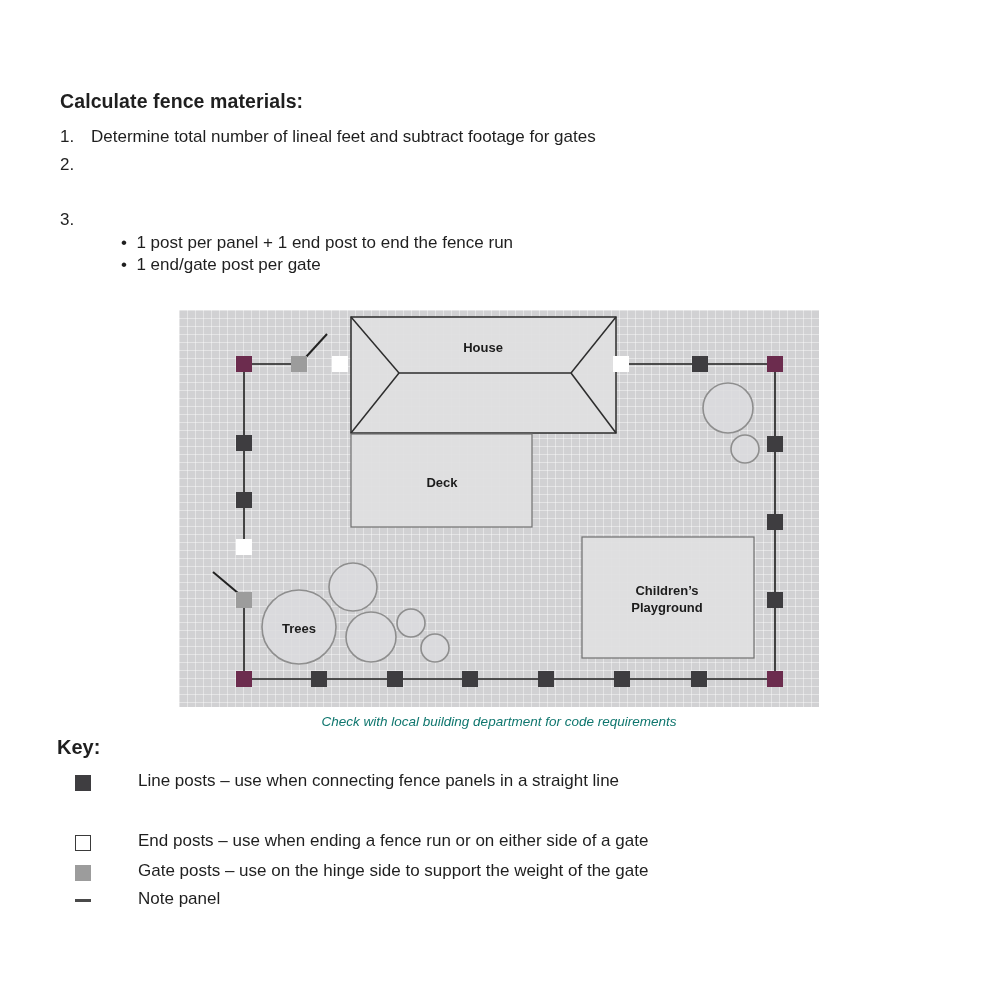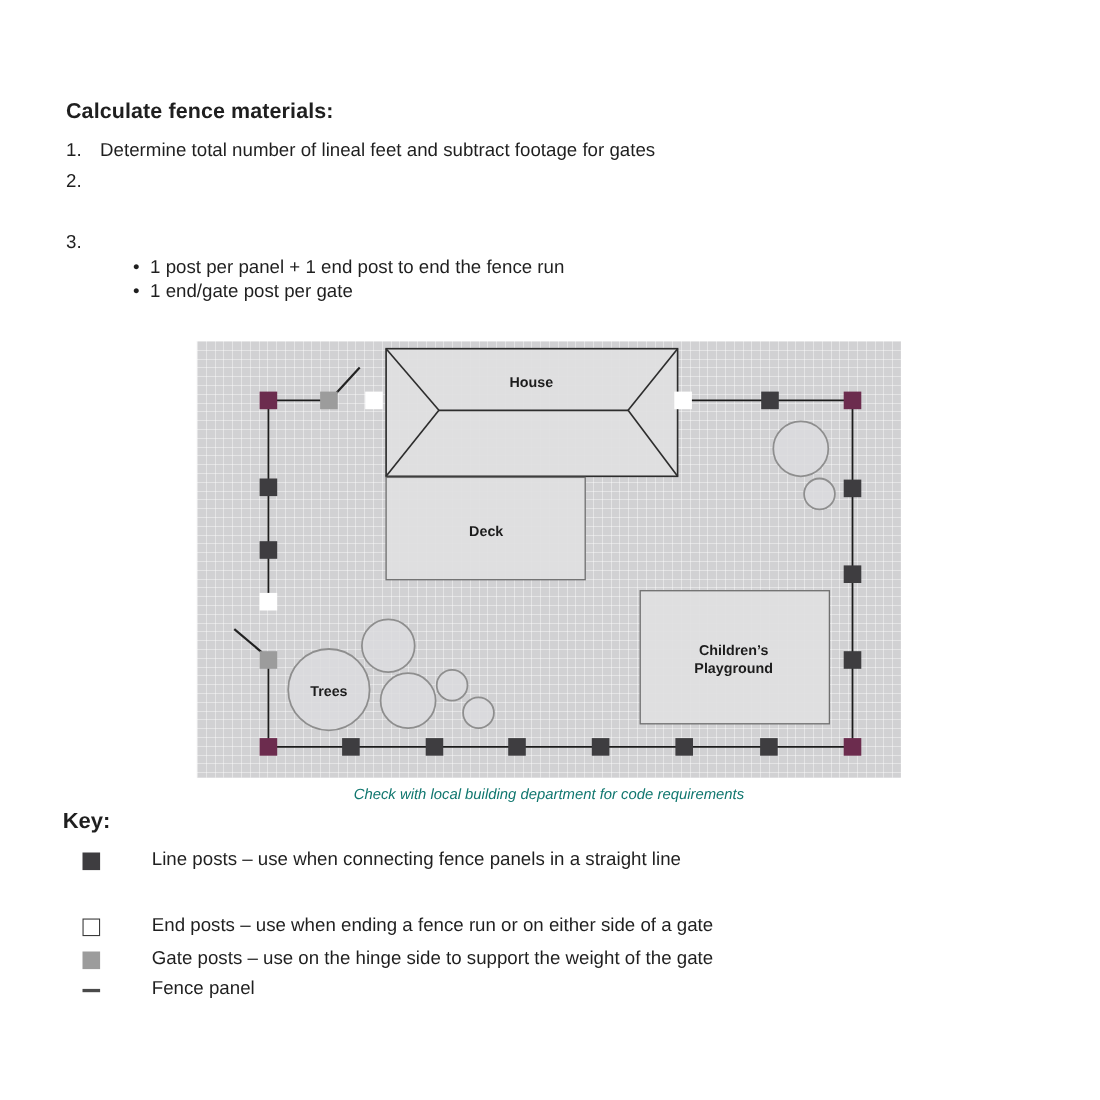--- a/index.html
+++ b/index.html
@@ -180,16 +180,16 @@
   <div class="key-row" style="top:863px">
     <span class="sw gate"></span>
     <span class="key-label">Gate posts – use on the hinge side to support the weight of the gate</span>
   </div>
   <div class="key-row" style="top:833px">
     <span class="sw end"></span>
     <span class="key-label">End posts – use when ending a fence run or on either side of a gate</span>
   </div>
   <div class="key-row" style="top:891px">
     <span class="sw panel"></span>
-    <span class="key-label">Fence panel</span>
+    <span class="key-label">Note panel</span>
   </div>
 
 </div>
 
 </body></html>

